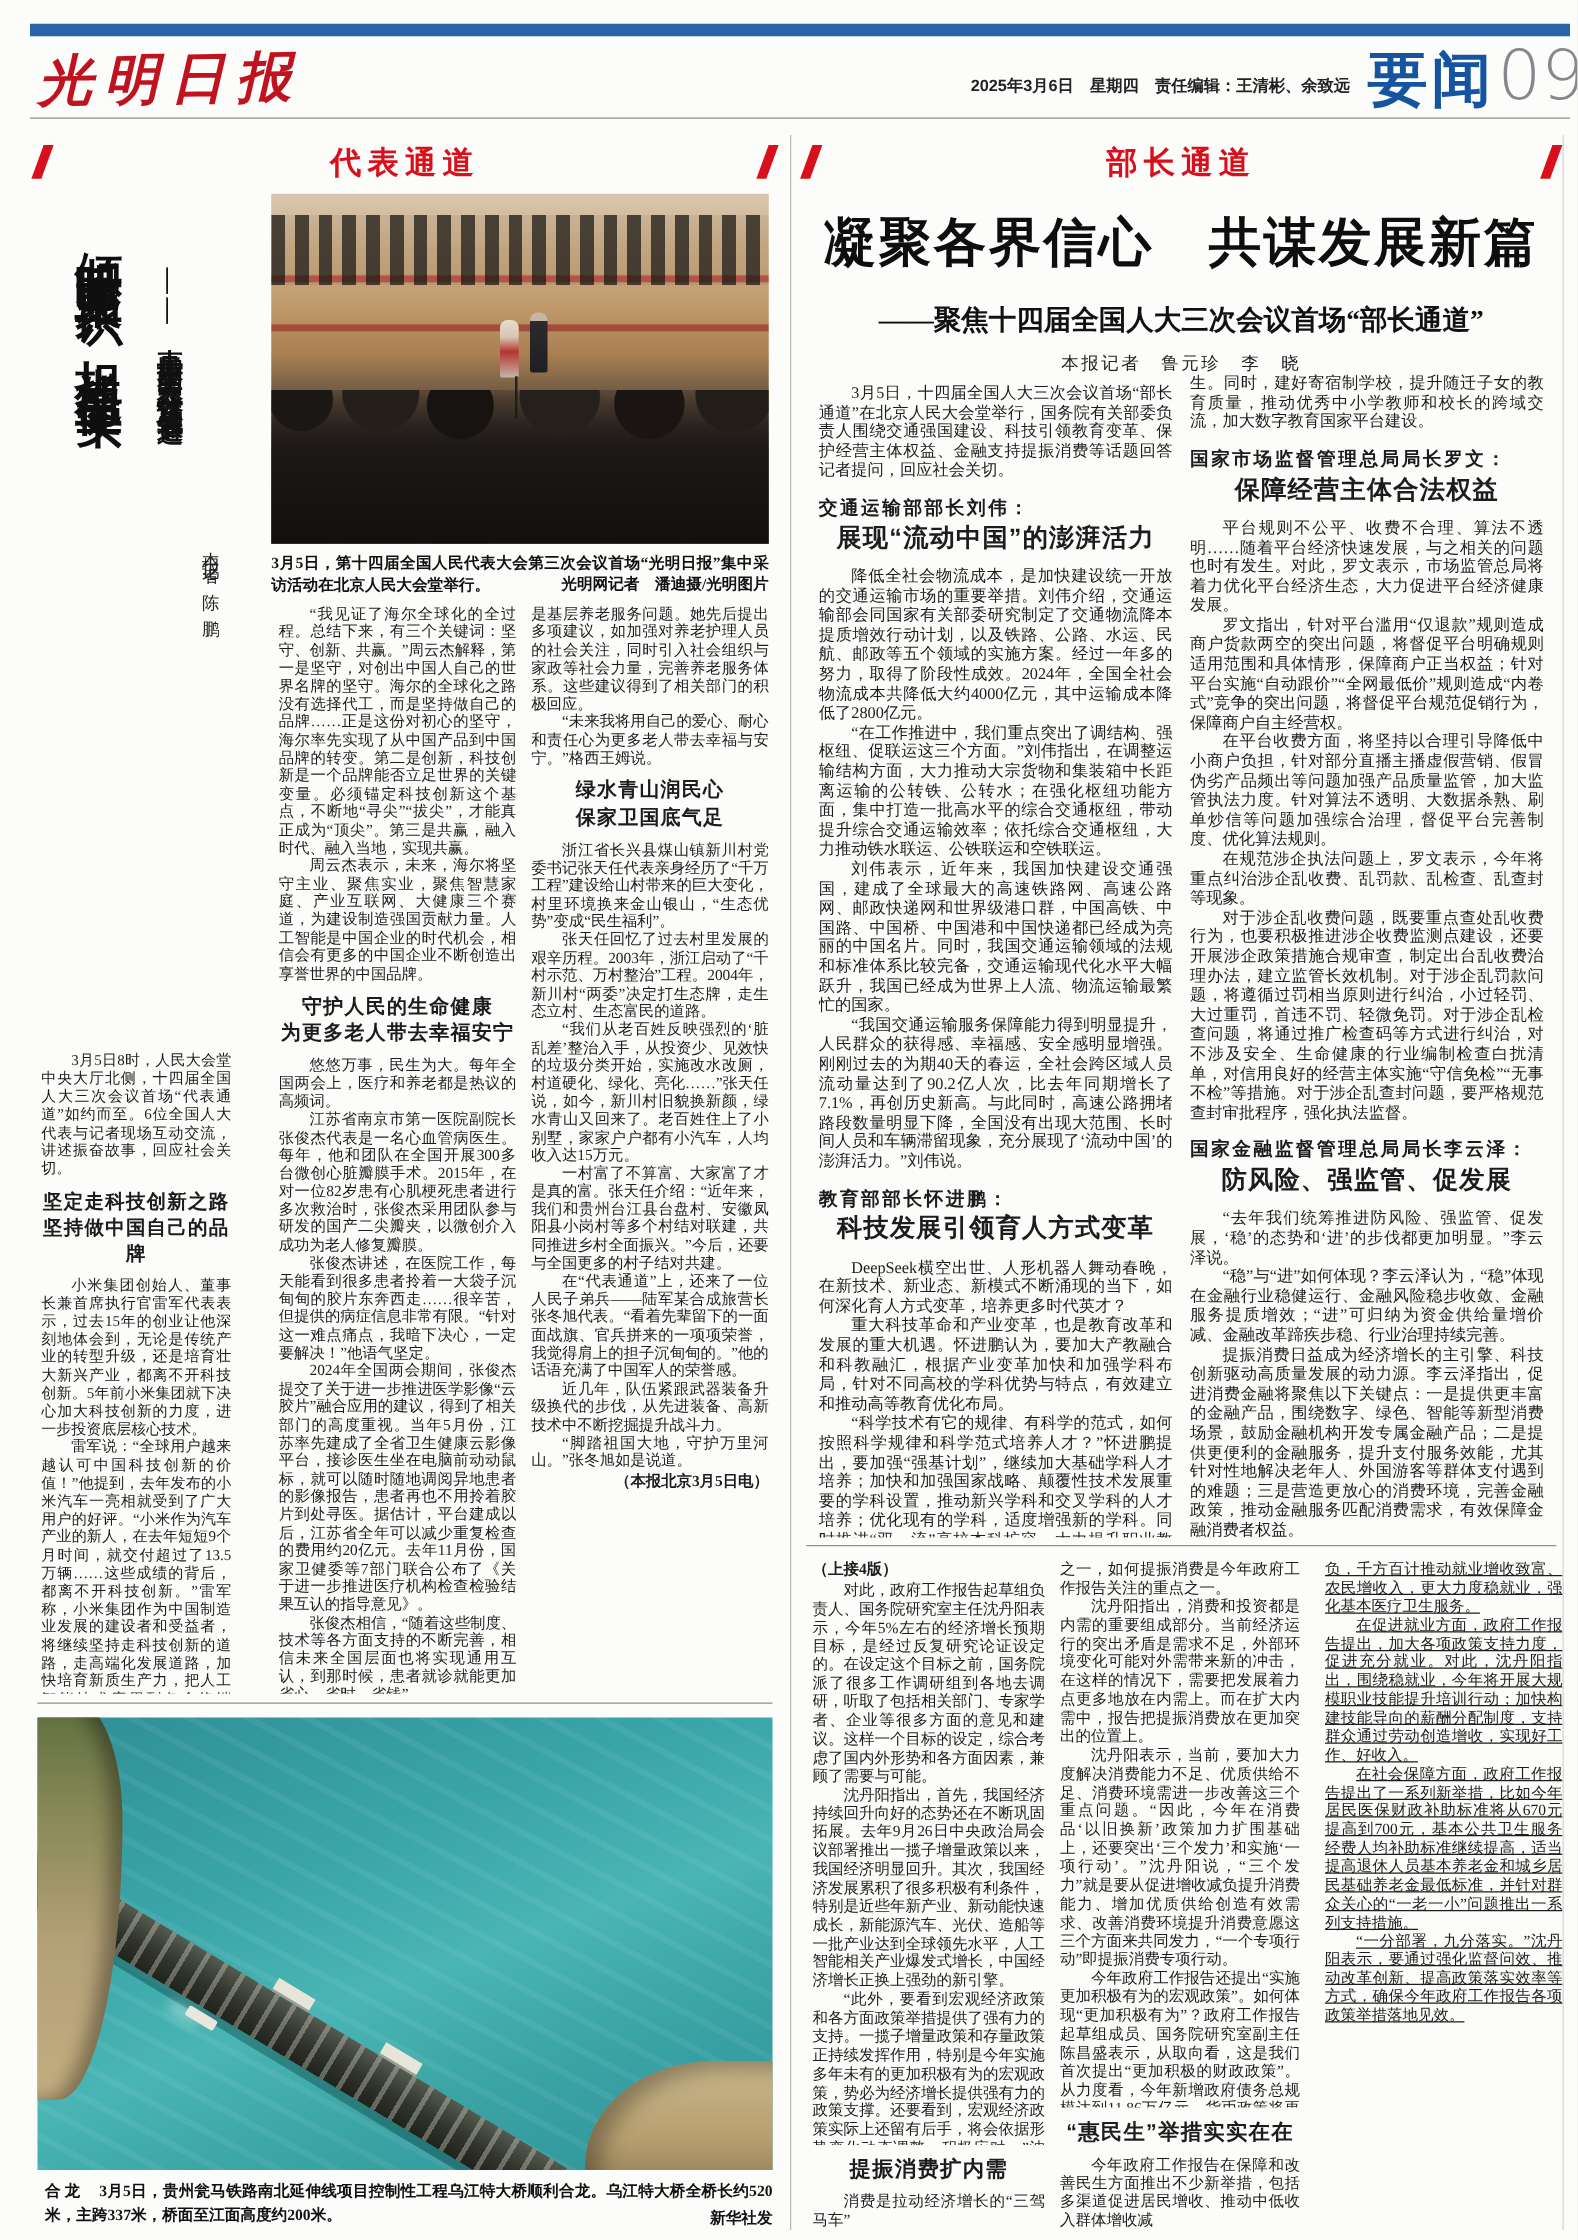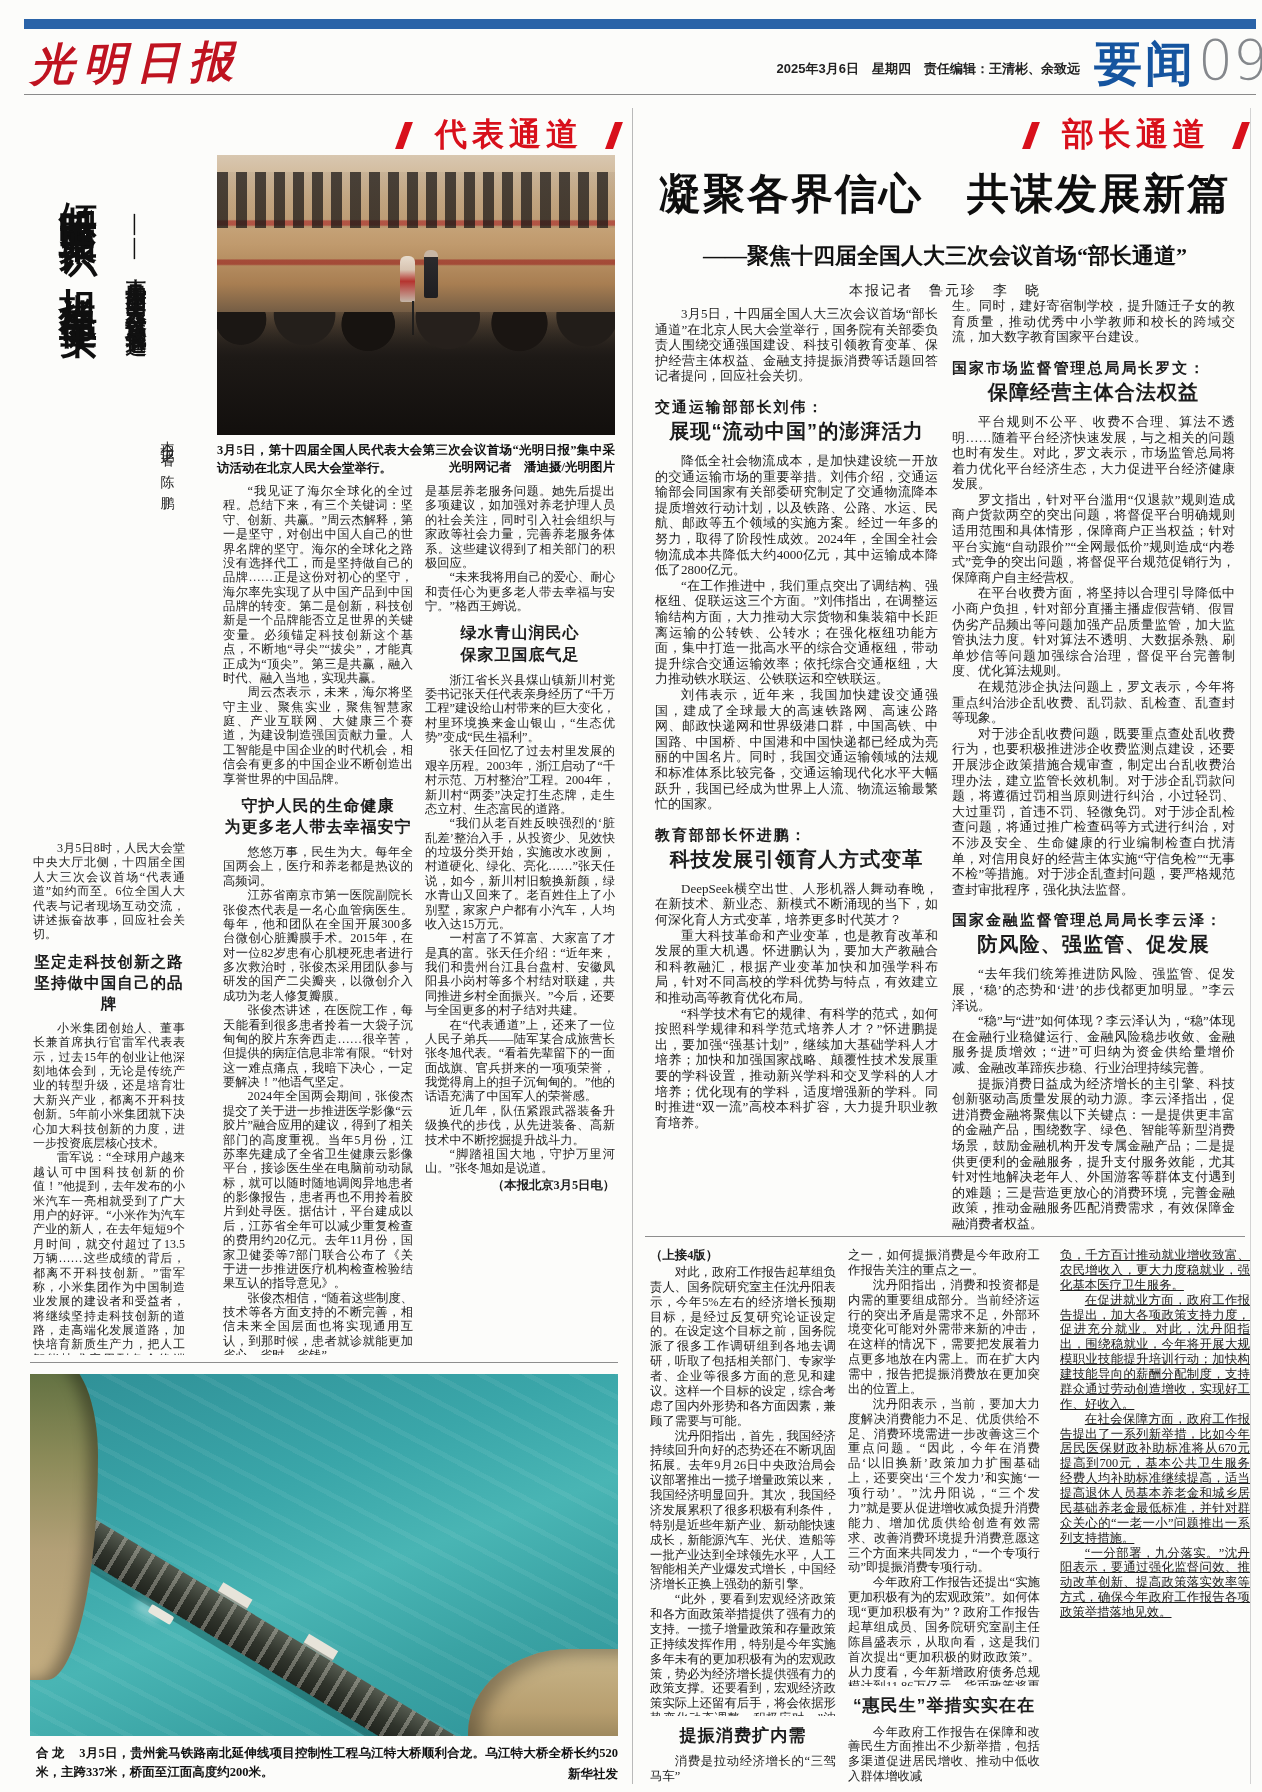--- a/index.html
+++ b/index.html
@@ -17,22 +17,22 @@
            font-family:"Liberation Sans","DejaVu Sans",sans-serif;}
   #pageno{left:1198px;top:28px;font-size:55px;font-weight:300;color:#85888c;
           font-family:"DejaVu Sans","Liberation Sans",sans-serif;}
   #headrule{left:24px;top:94px;width:1232px;height:1px;background:#8a8a8a;}
 
   
   .vrule{width:1px;background:#b9b9b9;}
   .hrule{height:1px;background:#8d8d8d;}
 
   
-  .channel-label{display:flex;align-items:center;justify-content:flex-end;gap:27px;
-                 color:#d8101b;font-weight:900;font-size:32px;letter-spacing:5px;
+  .channel-label{display:flex;align-items:center;justify-content:space-between;gap:10px;
+                 color:#d8101b;font-weight:900;font-size:25px;letter-spacing:5px;
                  font-family:"Liberation Sans","DejaVu Sans",sans-serif;}
   .slash{width:8px;height:27px;background:#d8101b;transform:skewX(-20deg);}
 
   
   #v-headline{left:52px;top:172px;height:672px;writing-mode:vertical-rl;
               font-size:38px;font-weight:900;letter-spacing:6px;color:#0f0f0f;
               font-family:"Liberation Sans","DejaVu Sans",sans-serif;}
   #v-subtitle{left:122px;top:214px;height:630px;writing-mode:vertical-rl;
               font-size:21px;font-weight:bold;letter-spacing:3px;color:#111;}
   #v-byline{left:158px;top:430px;height:240px;writing-mode:vertical-rl;font-size:14px;letter-spacing:4px;color:#222;}
@@ -220,20 +220,21 @@
   <div class="abs" id="r-subtitle">——聚焦十四届全国人大三次会议首场“部长通道”</div>
   <div class="abs" id="r-byline">本报记者　鲁元珍　李　晓</div>
 
   <div class="newscol" id="r-colA">
       <div class="p">3月5日，十四届全国人大三次会议首场“部长通道”在北京人民大会堂举行，国务院有关部委负责人围绕交通强国建设、科技引领教育变革、保护经营主体权益、金融支持提振消费等话题回答记者提问，回应社会关切。</div>
       <div class="mn">交通运输部部长刘伟：</div>
       <div class="mt">展现“流动中国”的澎湃活力</div>
       <div class="p">降低全社会物流成本，是加快建设统一开放的交通运输市场的重要举措。刘伟介绍，交通运输部会同国家有关部委研究制定了交通物流降本提质增效行动计划，以及铁路、公路、水运、民航、邮政等五个领域的实施方案。经过一年多的努力，取得了阶段性成效。2024年，全国全社会物流成本共降低大约4000亿元，其中运输成本降低了2800亿元。</div>
       <div class="p">“在工作推进中，我们重点突出了调结构、强枢纽、促联运这三个方面。”刘伟指出，在调整运输结构方面，大力推动大宗货物和集装箱中长距离运输的公转铁、公转水；在强化枢纽功能方面，集中打造一批高水平的综合交通枢纽，带动提升综合交通运输效率；依托综合交通枢纽，大力推动铁水联运、公铁联运和空铁联运。</div>
       <div class="p">刘伟表示，近年来，我国加快建设交通强国，建成了全球最大的高速铁路网、高速公路网、邮政快递网和世界级港口群，中国高铁、中国路、中国桥、中国港和中国快递都已经成为亮丽的中国名片。同时，我国交通运输领域的法规和标准体系比较完备，交通运输现代化水平大幅跃升，我国已经成为世界上人流、物流运输最繁忙的国家。</div>
+      <div class="p">“我国交通运输服务保障能力得到明显提升，人民群众的获得感、幸福感、安全感明显增强。刚刚过去的为期40天的春运，全社会跨区域人员流动量达到了90.2亿人次，比去年同期增长了7.1%，再创历史新高。与此同时，高速公路拥堵路段数量明显下降，全国没有出现大范围、长时间人员和车辆滞留现象，充分展现了‘流动中国’的澎湃活力。”刘伟说。</div>
       <div class="mn">教育部部长怀进鹏：</div>
       <div class="mt">科技发展引领育人方式变革</div>
       <div class="p">DeepSeek横空出世、人形机器人舞动春晚，在新技术、新业态、新模式不断涌现的当下，如何深化育人方式变革，培养更多时代英才？</div>
       <div class="p">重大科技革命和产业变革，也是教育改革和发展的重大机遇。怀进鹏认为，要加大产教融合和科教融汇，根据产业变革加快和加强学科布局，针对不同高校的学科优势与特点，有效建立和推动高等教育优化布局。</div>
       <div class="p">“科学技术有它的规律、有科学的范式，如何按照科学规律和科学范式培养人才？”怀进鹏提出，要加强“强基计划”，继续加大基础学科人才培养；加快和加强国家战略、颠覆性技术发展重要的学科设置，推动新兴学科和交叉学科的人才培养；优化现有的学科，适度增强新的学科。同时推进“双一流”高校本科扩容，大力提升职业教育培养。</div>
     </div>
   <div class="newscol" id="r-colB">
       <div class="pc">生。同时，建好寄宿制学校，提升随迁子女的教育质量，推动优秀中小学教师和校长的跨域交流，加大数字教育国家平台建设。</div>
       <div class="mn">国家市场监督管理总局局长罗文：</div>
       <div class="mt">保障经营主体合法权益</div>

